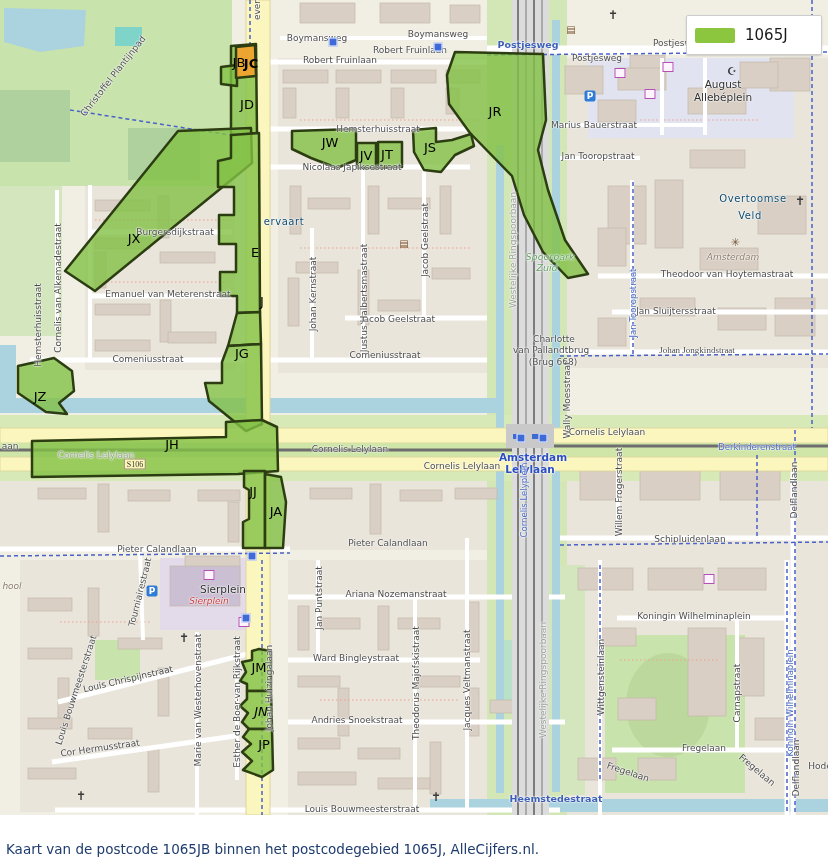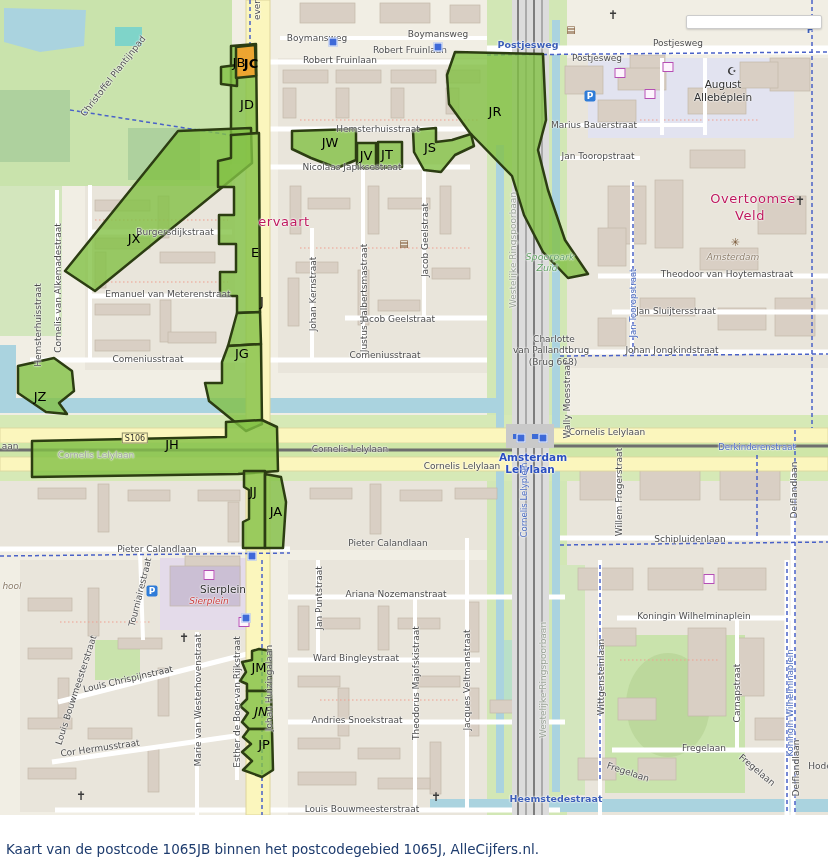--- a/index.html
+++ b/index.html
@@ -8,21 +8,21 @@
   .map{position:absolute;left:0;top:0;width:828px;height:815px;background:#f1eee4;overflow:hidden;}
   .map svg{position:absolute;left:0;top:0;}
   .labels,.icons{position:absolute;left:0;top:0;width:828px;height:815px;pointer-events:none;}
   .lbl{position:absolute;transform:translate(-50%,-50%);white-space:nowrap;
        font:9px "DejaVu Sans",sans-serif;color:#4c4c4c;
        text-shadow:0 0 2px #fff,0 0 2px #fff,0 0 1px #fff;}
   .st-blue{color:#3d5fb8;font-weight:bold;font-size:9.5px;}
   .st-blue-sm{color:#4a6abe;font-size:8.5px;}
   .st-faded{color:#98a195;}
   .code{font-size:13px;color:#000;text-shadow:none;font-weight:normal;}
-  .place{font-size:13px;color:#be185d;letter-spacing:.6px;}
+  .place{font-size:10px;color:#0c4a6e;letter-spacing:.6px;}
   .place-sm{font-size:10.5px;color:#2e2e2e;}
   .place-brown{font-size:9px;color:#8a7a66;font-style:italic;}
   .park-lbl{font-size:9.5px;color:#5f9e62;font-style:italic;}
   .station{color:#2b4fc0;font-weight:bold;font-size:10.5px;}
   .poi-red{color:#c83a3a;font-style:italic;font-size:9px;}
   .shield{font-size:8px;background:#fdf6b8;border:1px solid #8a8a66;padding:0 2px;color:#333;text-shadow:none;}
   .icon{position:absolute;transform:translate(-50%,-50%);pointer-events:none;}
   .icon-church{font-size:12px;color:#3a3a3a;font-weight:bold;}
   .icon-mosque{font-size:11px;color:#3a3a3a;}
   .icon-library{font-size:10px;color:#7a4f2a;}
@@ -315,21 +315,21 @@
         <span class="lbl st-blue" style="left: 810px; top: 29px;">F</span>
         <span class="lbl place-sm" style="left: 723px; top: 84px;">August</span>
         <span class="lbl place-sm" style="left: 723px; top: 97px;">Allebéplein</span>
         <span class="lbl st" style="left: 594px; top: 125px;">Marius Bauerstraat</span>
         <span class="lbl st" style="left: 598px; top: 156px;">Jan Tooropstraat</span>
         <span class="lbl place" style="left: 753px; top: 198px;">Overtoomse</span>
         <span class="lbl place" style="left: 750px; top: 215px;">Veld</span>
         <span class="lbl place-brown" style="left: 733px; top: 257px;">Amsterdam</span>
         <span class="lbl st" style="left: 727px; top: 274px;">Theodoor van Hoytemastraat</span>
         <span class="lbl st" style="left: 676px; top: 311px;">Jan Sluijtersstraat</span>
-        <span class="lbl st" style="left: 672px; top: 350px;">Johan Jongkindstraat</span>
+        <span class="lbl st" style="left: 697px; top: 350px; font-family: Liberation Serif, serif;">Johan Jongkindstraat</span>
         <span class="lbl st-blue-sm" style="left: 633px; top: 303px; transform: translate(-50%, -50%) rotate(-90deg);">Jan Tooropstraat</span>
         <span class="lbl st" style="left: 378px; top: 129px;">Hemsterhuisstraat</span>
         <span class="lbl st" style="left: 352px; top: 167px;">Nicolaas Japiksestraat</span>
         <span class="lbl place" style="left: 284px; top: 221px;">ervaart</span>
         <span class="lbl st" style="left: 175px; top: 232px;">Burgersdijkstraat</span>
         <span class="lbl st" style="left: 168px; top: 294px;">Emanuel van Meterenstraat</span>
         <span class="lbl st" style="left: 148px; top: 359px;">Comeniusstraat</span>
         <span class="lbl st" style="left: 385px; top: 355px;">Comeniusstraat</span>
         <span class="lbl st" style="left: 398px; top: 319px;">Jacob Geelstraat</span>
         <span class="lbl st" style="left: 313px; top: 294px; transform: translate(-50%, -50%) rotate(-90deg);">Johan Kernstraat</span>
@@ -339,21 +339,21 @@
         <span class="lbl st" style="left: 38px; top: 325px; transform: translate(-50%, -50%) rotate(-90deg);">Hemsterhuisstraat</span>
         <span class="lbl st" style="left: 113px; top: 76px; transform: translate(-50%, -50%) rotate(-52deg);">Christoffel Plantijnpad</span>
         <span class="lbl st-faded" style="left: 513px; top: 250px; transform: translate(-50%, -50%) rotate(-90deg);">Westelijke Ringspoorbaan</span>
         <span class="lbl park-lbl" style="left: 550px; top: 256px;">Spoorpark</span>
         <span class="lbl park-lbl" style="left: 547px; top: 267px;">Zuid</span>
         <span class="lbl st" style="left: 554px; top: 339px;">Charlotte</span>
         <span class="lbl st" style="left: 551px; top: 350px; text-align: center;">van Pallandtbrug</span>
         <span class="lbl st" style="left: 553px; top: 362px;">(Brug 668)</span>
         <span class="lbl st" style="left: 567px; top: 400px; transform: translate(-50%, -50%) rotate(-90deg);">Wally Moesstraat</span>
         <span class="lbl st" style="left: 10px; top: 446px;">aan</span>
-        <span class="lbl shield" style="left: 135px; top: 438px;">S106</span>
+        <span class="lbl shield" style="left: 135px; top: 464px; font-family: Liberation Serif, serif;">S106</span>
         <span class="lbl st-faded" style="left: 96px; top: 455px;">Cornelis Lelylaan</span>
         <span class="lbl st" style="left: 350px; top: 449px;">Cornelis Lelylaan</span>
         <span class="lbl st" style="left: 462px; top: 466px;">Cornelis Lelylaan</span>
         <span class="lbl st" style="left: 607px; top: 432px;">Cornelis Lelylaan</span>
         <span class="lbl station" style="left: 533px; top: 457px;">Amsterdam</span>
         <span class="lbl station" style="left: 530px; top: 469px;">Lelylaan</span>
         <span class="lbl st-blue-sm" style="left: 524px; top: 500px; transform: translate(-50%, -50%) rotate(-90deg);">Cornelis Lelyplein</span>
         <span class="lbl st-blue-sm" style="left: 757px; top: 447px;">Derkinderenstraat</span>
         <span class="lbl st" style="left: 619px; top: 492px; transform: translate(-50%, -50%) rotate(-90deg);">Willem Frogerstraat</span>
         <span class="lbl st" style="left: 794px; top: 490px; transform: translate(-50%, -50%) rotate(-90deg);">Delflandlaan</span>
@@ -428,19 +428,23 @@
         <span class="icon icon-cart" style="left: 709px; top: 579px;"></span>
         <span class="icon icon-tram" style="left: 333px; top: 42px;"></span>
         <span class="icon icon-tram" style="left: 438px; top: 47px;"></span>
         <span class="icon icon-tram" style="left: 521px; top: 438px;"></span>
         <span class="icon icon-tram" style="left: 543px; top: 438px;"></span>
         <span class="icon icon-tram" style="left: 252px; top: 556px;"></span>
         <span class="icon icon-tram" style="left: 246px; top: 618px;"></span>
       </div>
 
     <div class="legend">
+      <div class="legend-row">
+        <span class="legend-swatch" style="background: rgb(140, 198, 63);"></span>
+        <span class="legend-label">1065J</span>
+      </div>
     </div>
   </div>
 
   <div class="caption">
     <div>Kaart van de postcode 1065JB binnen het postcodegebied 1065J, AlleCijfers.nl.</div>
   </div>
 </div>
 
 </body></html>

